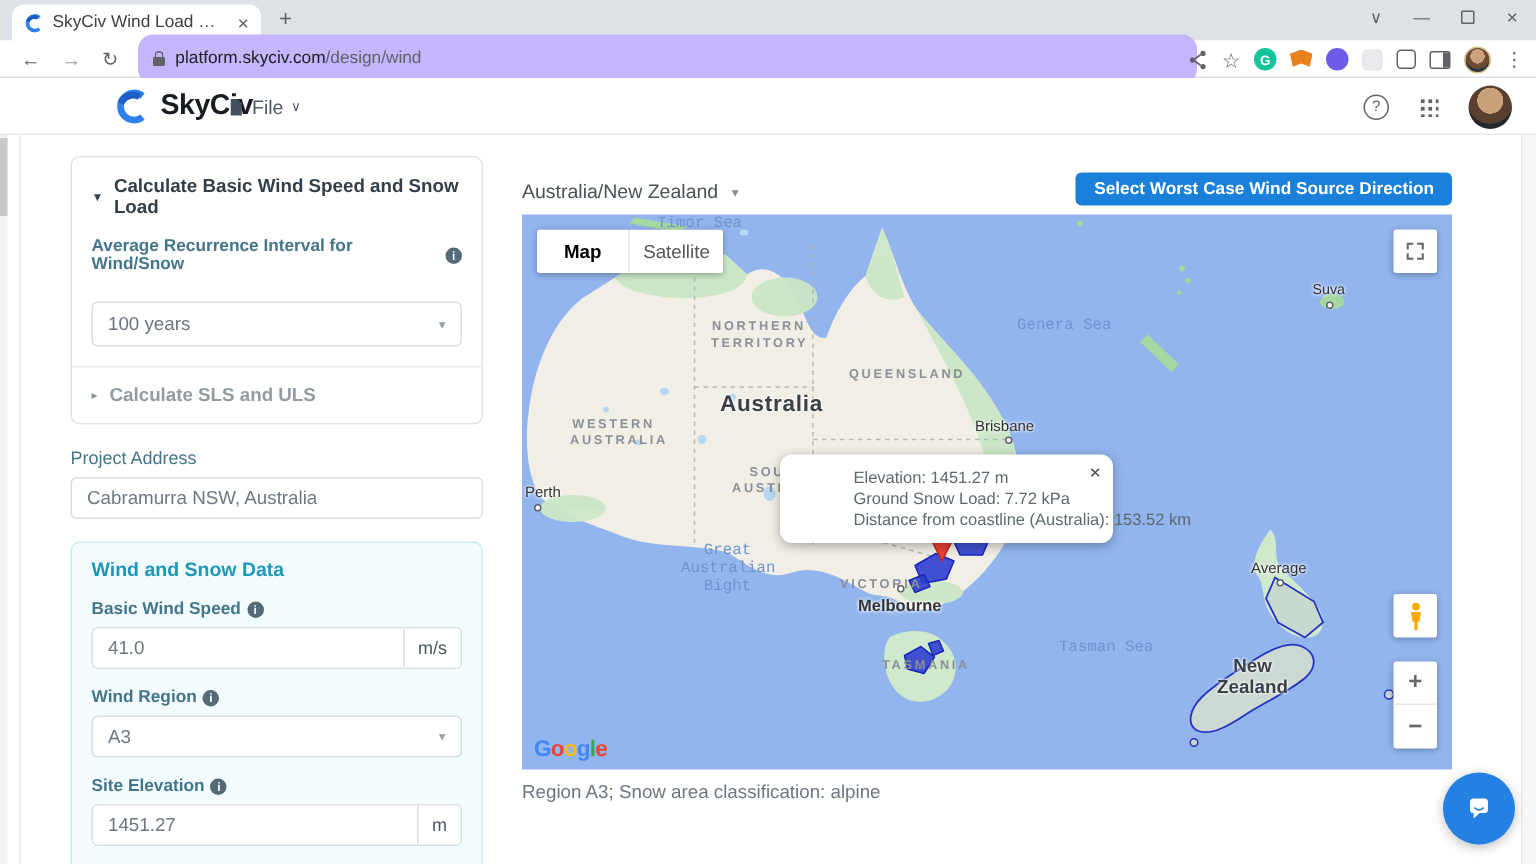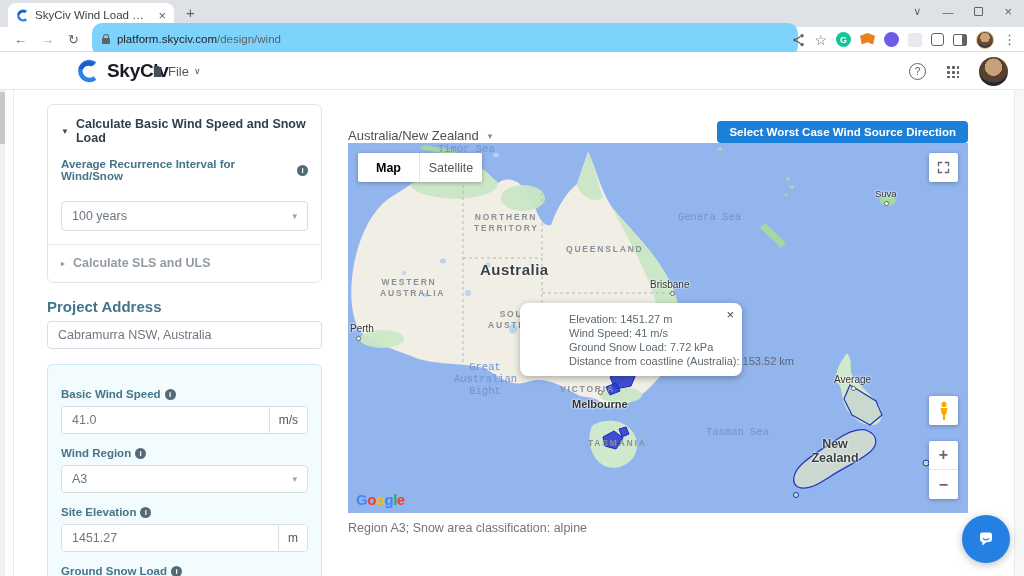--- a/index.html
+++ b/index.html
@@ -10,21 +10,21 @@
   .tabbar { position:absolute; left:0; top:0; width:1024px; height:27px; background:#dee1e6; }
   .tab { position:absolute; left:8px; top:3px; width:166px; height:24px; background:#fff; border-radius:8px 8px 0 0; display:flex; align-items:center; gap:6px; padding:0 8px; }
   .tab-title { font-size:11.5px; color:#3c4043; white-space:nowrap; overflow:hidden; text-overflow:ellipsis; flex:1; }
   .tab-close { font-size:13px; color:#5f6368; cursor:default; }
   .newtab { position:absolute; left:186px; top:4px; font-size:15px; color:#5f6368; }
   .winctl { position:absolute; right:12px; top:4px; display:flex; gap:21px; align-items:center; color:#5f6368; font-size:11px; }
   .restore-box { display:inline-block; width:9px; height:9px; border:1.5px solid #5f6368; border-radius:1px; }
   .urlrow { position:absolute; left:0; top:27px; width:1024px; height:25px; background:#fff; display:flex; align-items:center; border-bottom:1px solid #dcdfe3; }
   .navbtn { color:#5f6368; font-size:13px; margin-left:14px; }
   .navbtn.dim { color:#9aa0a6; }
-  .urlpill { margin-left:13px; width:706px; height:33px; background:#7dd3fc; border-radius:10px; display:flex; align-items:center; gap:7px; padding:0 10px; }
+  .urlpill { margin-left:13px; width:706px; height:33px; background:#c4b5fd; border-radius:10px; display:flex; align-items:center; gap:7px; padding:0 10px; }
   .lock { width:8px; height:6px; background:#5f6368; border-radius:1px; position:relative; margin-top:3px; flex:none; }
   .lock::before { content:""; position:absolute; top:-4px; left:1px; width:4px; height:3px; border:1.5px solid #5f6368; border-bottom:none; border-radius:3px 3px 0 0; }
   .urltext { font-size:11.5px; color:#202124; white-space:nowrap; }
   .urltext .path { color:#5f6368; }
   .chromeicons { position:absolute; right:8px; top:0; height:25px; display:flex; align-items:center; gap:9px; }
   .cicon { font-size:12px; color:#5f6368; }
   .extdot { width:15px; height:15px; border-radius:50%; display:flex; align-items:center; justify-content:center; font-size:9px; font-weight:bold; color:#fff; }
   .ext-grammarly { background:#15c39a; }
   .ext-purple { background:#6c5ce7; }
   .ext-faint { width:14px; height:14px; border-radius:3px; background:#e9eaee; }
@@ -58,31 +58,31 @@
   .sec-title { font-size:12.5px; font-weight:bold; color:#333f48; display:flex; align-items:center; gap:7px; }
   .sec-title .car { font-size:8px; color:#3c4650; }
   .f-label { margin-top:13px; font-size:11.5px; font-weight:bold; color:#45758a; display:flex; align-items:center; gap:4px; }
   .info-dot { width:11px; height:11px; border-radius:50%; background:#546a76; color:#fff; font-size:8px; font-weight:bold; display:inline-flex; align-items:center; justify-content:center; flex:none; }
   .selbox { margin-top:19px; height:30px; border:1px solid #d8dee3; border-radius:4px; background:#fff; display:flex; align-items:center; padding:0 10px; font-size:12.5px; color:#6b7680; }
   .selbox .car { margin-left:auto; font-size:9px; color:#98a1a8; }
   .card-div { margin:13px -13px 0; border-top:1px solid #e6eaed; }
   .sls-row { margin:0 -13px -12px; padding:11px 13px 12px; display:flex; align-items:center; gap:8px; }
   .sls-row .car { font-size:8px; color:#8a939b; }
   .sls-row .txt { font-size:12.5px; font-weight:bold; color:#939ba2; }
-  .addr-label { margin-top:15px; font-size:15px; font-weight:bold; color:#45758a; }
+  .addr-label { margin-top:15px; font-size:12px; font-weight:normal; color:#45758a; }
   .text-input { margin-top:6px; width:100%; height:28px; border:1px solid #d8dee3; border-radius:4px; padding:0 10px; font-size:12.5px; color:#6e7882; font-family:"Liberation Sans",sans-serif; background:#fff; outline:none; }
   .wind-box { margin-top:15px; background:#f2fbfe; border:1px solid #c9ebf3; border-radius:6px; padding:10px 13px 14px; }
   .ws-title { font-size:13px; font-weight:bold; color:#1f97b8; }
   .igroup { margin-top:6px; height:28px; border:1px solid #d8dee3; border-radius:4px; background:#fff; display:flex; overflow:hidden; }
   .igroup input { flex:1; border:none; outline:none; padding:0 10px; font-size:12.5px; color:#6e7882; font-family:"Liberation Sans",sans-serif; min-width:0; }
   .igroup .unit { border-left:1px solid #d8dee3; display:flex; align-items:center; padding:0 9px; font-size:12px; color:#4c565e; background:#fff; flex:none; }
 
   
   .map-col { position:absolute; left:348px; top:109px; width:620px; }
-  .map-head { height:34px; display:flex; justify-content:space-between; align-items:flex-end; }
+  .map-head { height:34px; display:flex; justify-content:space-between; align-items:center; }
   .region-sel { padding-top:3px; display:flex; align-items:center; gap:9px; font-size:13px; color:#4a5258; }
   .region-sel .car { font-size:9px; color:#818a91; }
   .worst-btn { height:22px; line-height:22px; padding:0 12px; border-radius:4px; background:#1b80d9; color:#fff; font-size:11.5px; font-weight:bold; border:none; }
   .map-box { position:relative; width:620px; height:370px; background:#92b5ee; overflow:hidden; }
   .map-box svg.geo { position:absolute; left:0; top:0; }
   .map-result { margin-top:8px; font-size:12.5px; color:#6d7680; }
 
   
   .mlabel { position:absolute; white-space:pre-line; text-align:center; z-index:2; pointer-events:none; }
   .sea { color:#6f93cf; font-size:10.5px;font-family:Liberation Mono, monospace; }
@@ -206,20 +206,21 @@
     <div class="sls-row">
       <span class="car">▸</span>
       <span class="txt">Calculate SLS and ULS</span>
     </div>
   </div>
 
   <div class="addr-label">Project Address</div>
   <input class="text-input" value="Cabramurra NSW, Australia" style="">
 
   <div class="wind-box">
+    <div class="ws-title">Wind and Snow Data</div>
 
     <div class="f-label">
       <span>Basic Wind Speed</span>
       <span class="info-dot">i</span>
     </div>
     <div class="igroup">
       <input value="41.0" style="">
       <span class="unit">m/s</span>
     </div>
 
@@ -353,21 +354,20 @@
     <span class="mlabel city-lbl" style="left:224px;top:255px;font-weight:bold;font-size:11px">Melbourne</span>
       <span class="city-dot" style="left:250px;top:247px"></span>
     <span class="mlabel city-lbl" style="left:486px;top:231px">Average</span>
       <span class="city-dot" style="left:503px;top:243px"></span>
     <span class="mlabel city-lbl" style="left:527px;top:45px;font-size:9.5px">Suva</span>
       <span class="city-dot" style="left:536px;top:58px"></span>
 
     <div class="gm-popup">
       <span class="x">×</span>
       <div class="line">Elevation: 1451.27 m</div>
-      <div class="line">Wind Speed: 41 m/s</div>
       <div class="line">Ground Snow Load: 7.72 kPa</div>
       <div class="line">Distance from coastline (Australia): 153.52 km</div>
     </div>
 
     <div class="mt-ctl">
       <div class="mt-btn active">Map</div>
       <div class="mt-btn">Satellite</div>
     </div>
     <div class="fs-btn">
       <svg width="15" height="15" viewBox="0 0 24 24">

